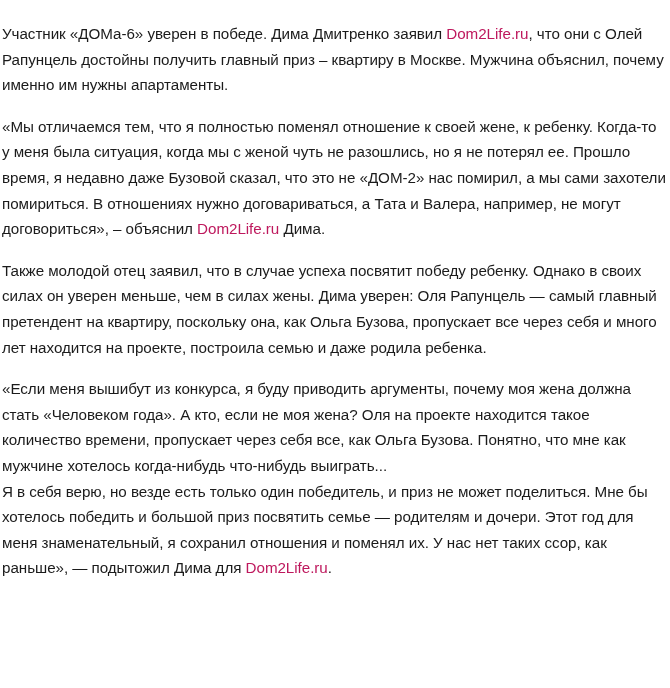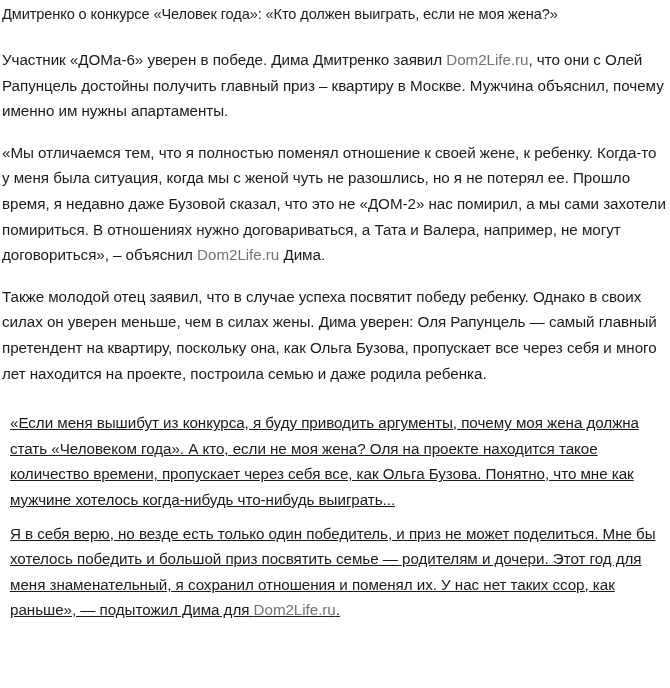--- a/index.html
+++ b/index.html
@@ -34,35 +34,33 @@
   .spacer-md { height: 16px; }
   .para {
     font-size: 15.2px;
     line-height: 25.6px;
     color: #1b1b1b;
     margin: 0;
     text-align: left;
     letter-spacing: -0.05px;
   }
   .para.tight {
-    margin: 8px;
-    text-decoration: underline;
+    margin: 0;
   }
   a.sitelink {
-    color: #737373;
+    color: #be185d;
     text-decoration: none;
     cursor: pointer;
   }
 </style>
 </head>
 <body>
 
 <div class="page">
 
-  <h1 class="headline">Дмитренко о конкурсе «Человек года»: «Кто должен выиграть, если не моя жена?»</h1>
 
   <div class="spacer-lg"></div>
 
   <p class="para"><span>Участник «ДОМа-6» уверен в победе. Дима Дмитренко заявил </span><a class="sitelink" href="#">Dom2Life.ru</a><span>, что они с Олей Рапунцель достойны получить главный приз – квартиру в Москве. Мужчина объяснил, почему именно им нужны апартаменты.</span></p>
 
   <div class="spacer-md"></div>
 
   <p class="para"><span>«Мы отличаемся тем, что я полностью поменял отношение к своей жене, к ребенку. Когда-то у меня была ситуация, когда мы с женой чуть не разошлись, но я не потерял ее. Прошло время, я недавно даже Бузовой сказал, что это не «ДОМ-2» нас помирил, а мы сами захотели помириться. В отношениях нужно договариваться, а Тата и Валера, например, не могут договориться», – объяснил </span><a class="sitelink" href="#">Dom2Life.ru</a><span> Дима.</span></p>
 
   <div class="spacer-md"></div>

